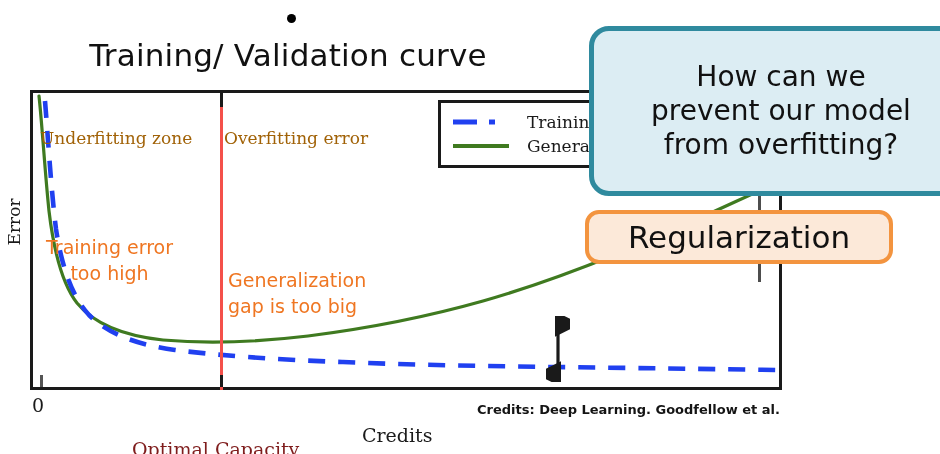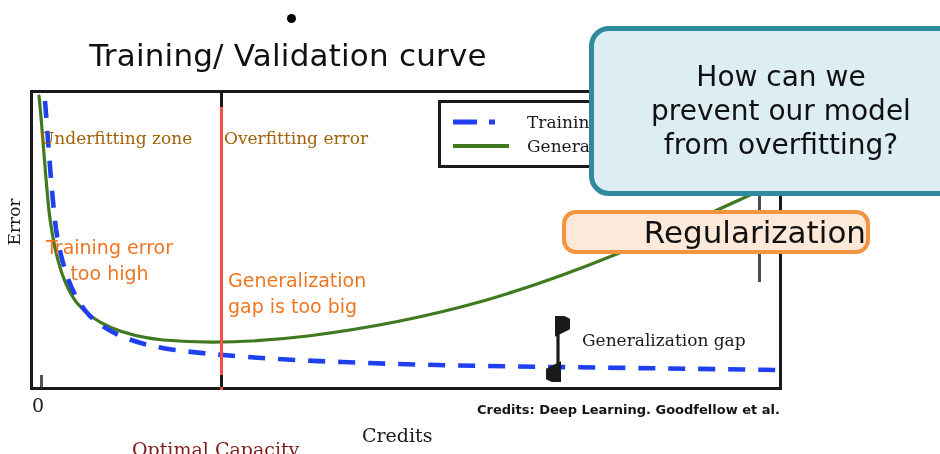--- a/index.html
+++ b/index.html
@@ -247,31 +247,31 @@
     padding: 4px 14px;
   }
   #callout-question-text {
     font-family: "DejaVu Sans", sans-serif;
     font-size: 28px;
     color: #111111;
     line-height: 1.22;
   }
   #callout-answer {
     position: absolute;
-    left: 562px;
+    left: 585px;
     top: 210px;
     width: 308px;
-    height: 44px;
+    height: 54px;
     background: #fce9d9;
     border: 4px solid #f3943f;
     border-radius: 14px;
     box-sizing: border-box;
     display: flex;
     align-items: center;
-    justify-content: flex-end;
+    justify-content: center;
   }
   #callout-answer-text {
     font-family: "DejaVu Sans", sans-serif;
     font-size: 31px;
     color: #111111;
     white-space: nowrap;
   }
 </style>
 </head>
 <body>
@@ -319,21 +319,20 @@
     <defs>
       <marker id="arrow-up" markerWidth="8" markerHeight="8" refX="4" refY="7" orient="auto">
         <path d="M 4,0 L 0,8 L 8,8 Z" fill="#1a1a1a"></path>
       </marker>
       <marker id="arrow-down" markerWidth="8" markerHeight="8" refX="4" refY="1" orient="auto">
         <path d="M 4,8 L 0,0 L 8,0 Z" fill="#1a1a1a"></path>
       </marker>
     </defs>
     <line x1="12" y1="8" x2="12" y2="58" stroke="#1a1a1a" stroke-width="3.2" marker-start="url(#arrow-up)" marker-end="url(#arrow-down)"></line>
   </svg>
-  <div id="gap-text">Generalization gap</div>
 
   <div id="legend">
     <div class="legend-row">
       <svg class="legend-sample" viewBox="0 0 62 12">
         <line x1="2" y1="6" x2="26" y2="6" stroke="#2040f0" stroke-width="5" stroke-linecap="butt"></line>
         <line x1="38" y1="6" x2="44" y2="6" stroke="#2040f0" stroke-width="5" stroke-linecap="butt"></line>
       </svg>
       <span class="legend-text">Training error</span>
     </div>
     <div class="legend-row">

